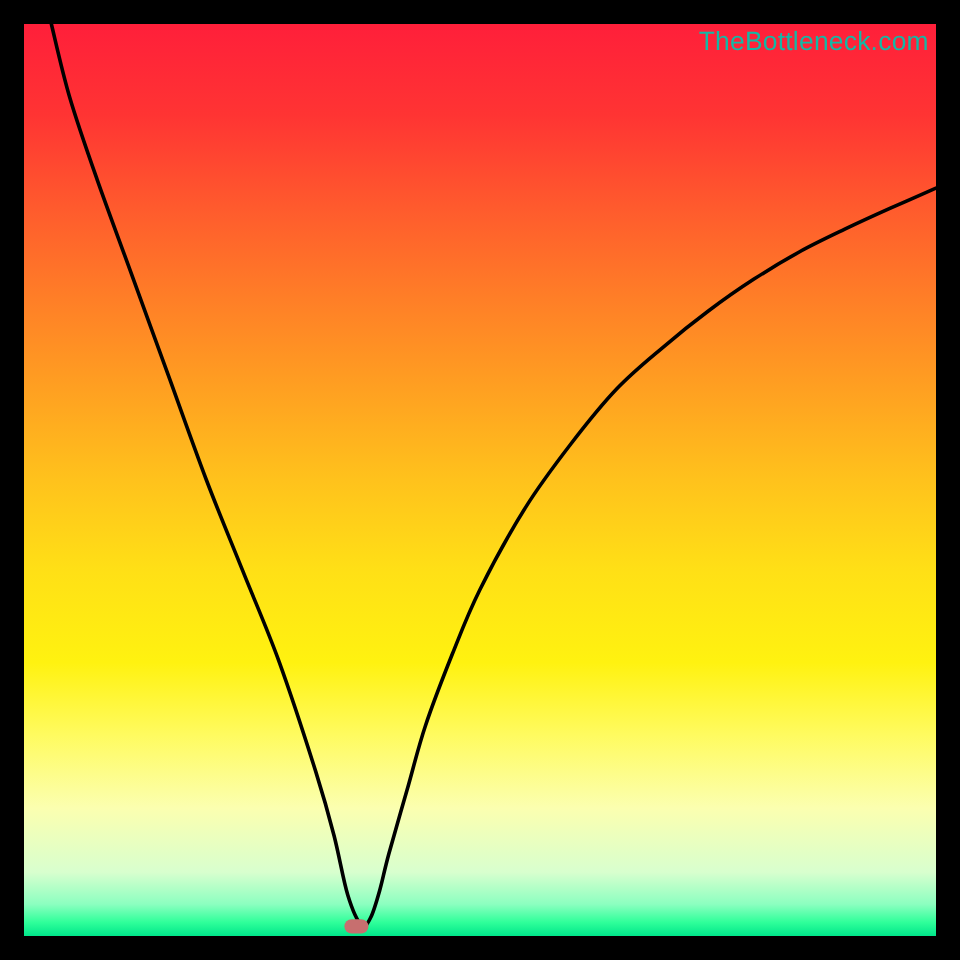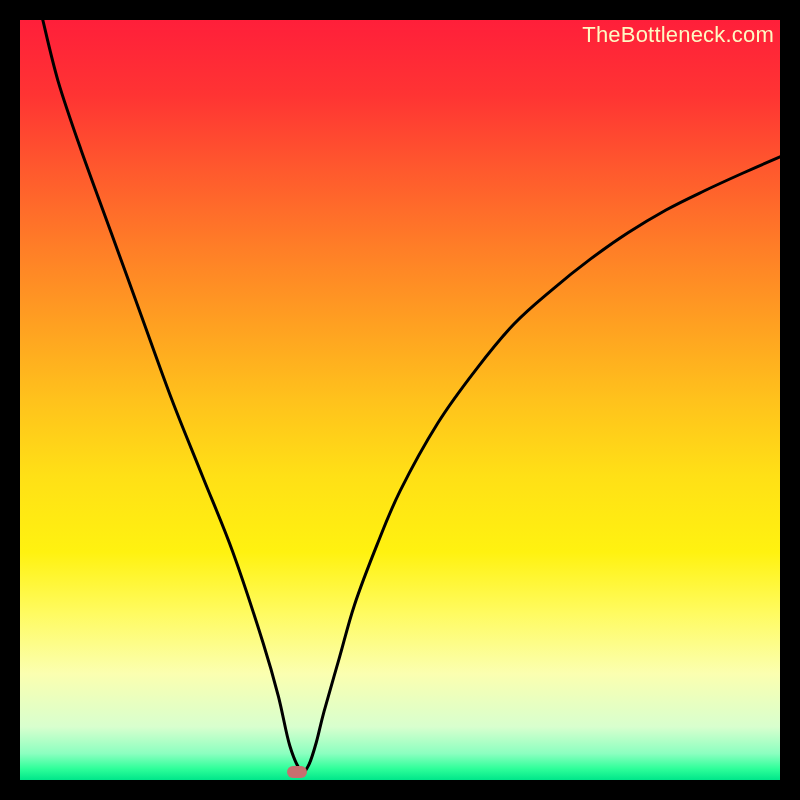--- a/index.html
+++ b/index.html
@@ -24,21 +24,21 @@
     top: 0;
     width: 760px;
     height: 760px;
   }
   .watermark {
     position: absolute;
     top: 2px;
     right: 6px;
     font-family: Arial, Helvetica, sans-serif;
     font-size: 22px;
-    color: #fef9c3;
+    color: #14b8a6;
     letter-spacing: 0.2px;
     font-weight: 500;
   }
   .marker {
     position: absolute;
     width: 20px;
     height: 12px;
     border-radius: 6px;
     transform: translate(-50%, -50%);
   }

